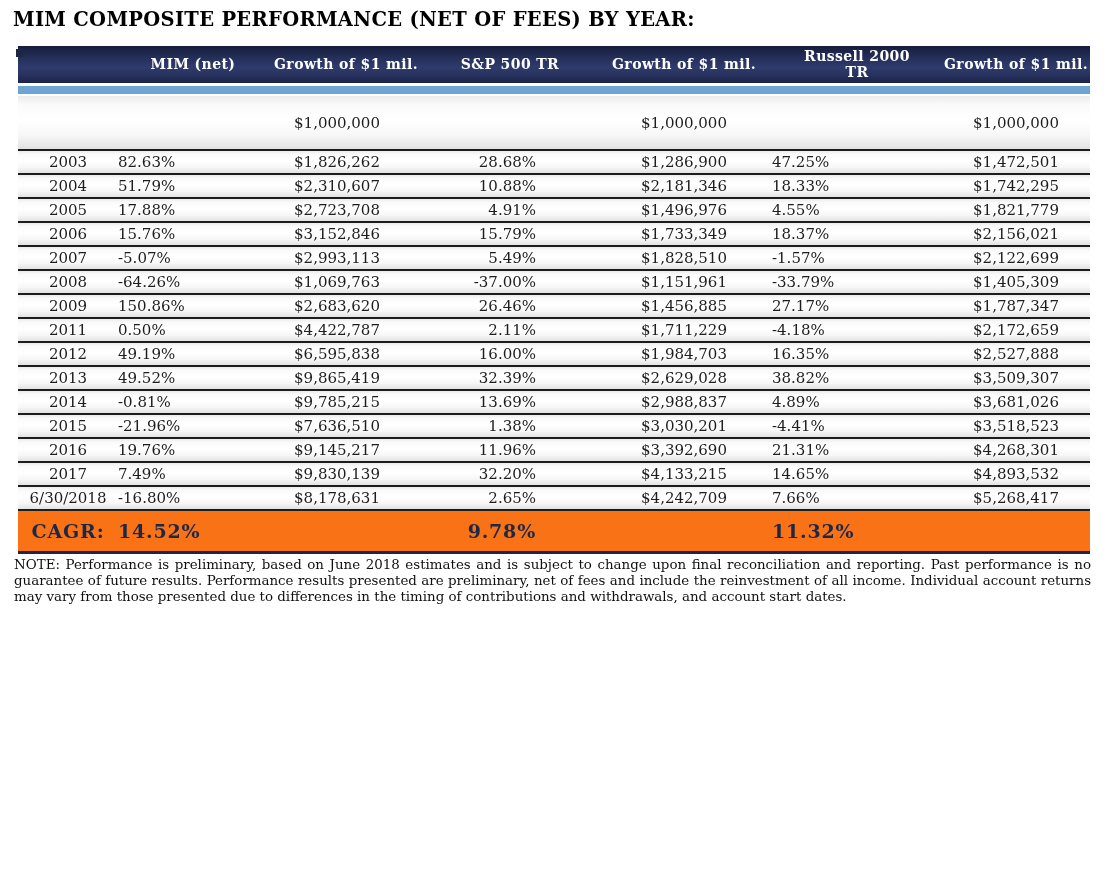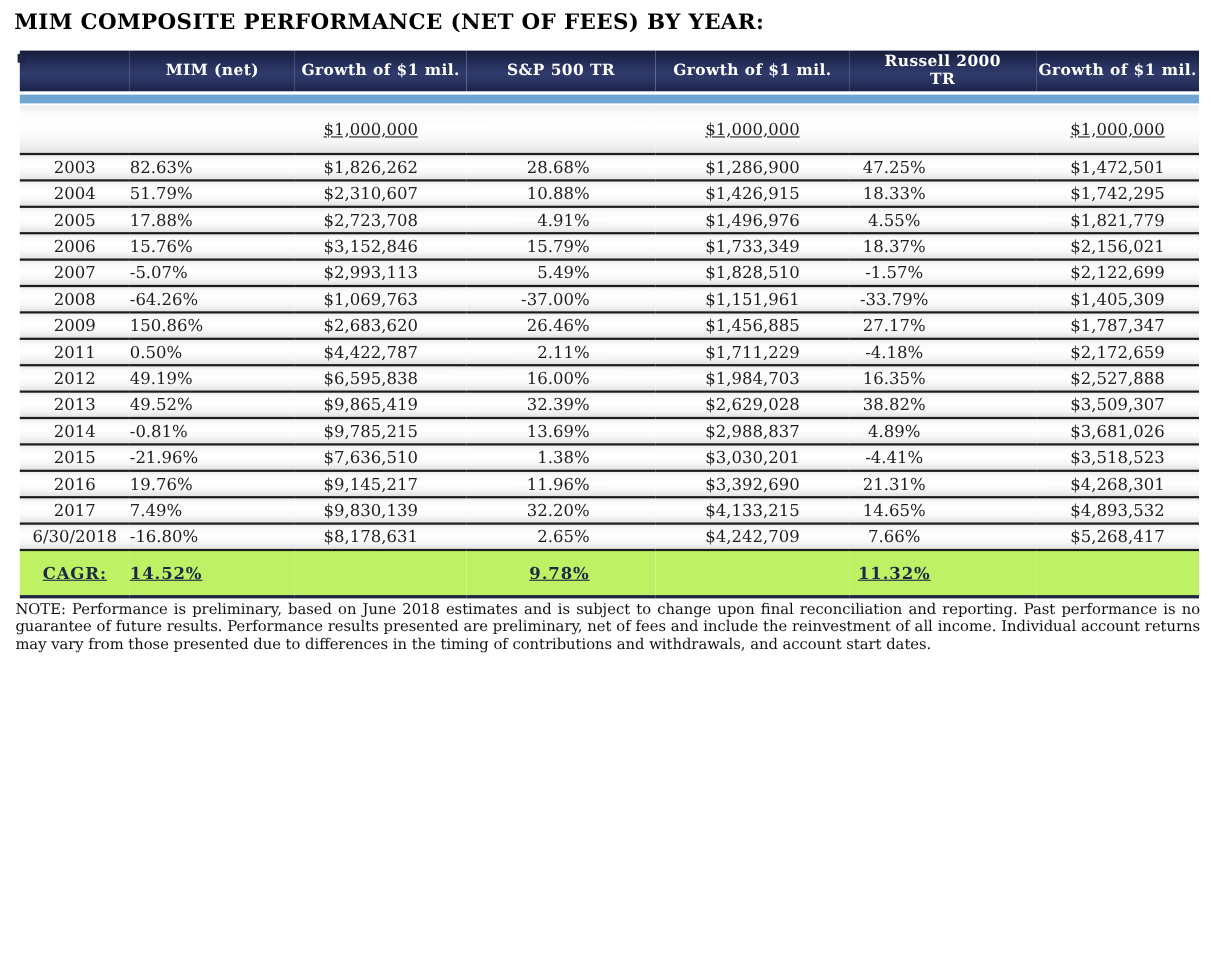--- a/index.html
+++ b/index.html
@@ -43,36 +43,36 @@
   thead th:nth-child(6) span{max-width:112px;}
 
   tr.bar-row td{padding:0;border:none;height:13px;}
   .bluebar{height:8px;margin:3px 0 2px 0;background:#6fa5d2;}
 
   tbody tr{height:24px;}
   tbody td{
     font-size:15px;color:#1d1d1d;vertical-align:middle;padding:0;
     background:linear-gradient(180deg,#ececec 0%,#fafafa 16%,#ffffff 45%,#f7f7f7 74%,#e2e2e2 100%);
   }
-  tbody tr.initial-row{height:44px;text-decoration:underline;}
+  tbody tr.initial-row{height:54px;}
   tbody tr.year-row td, tbody tr.cagr-row td{border-top:2px solid #1c1c1c;}
 
   tbody td:nth-child(1){text-align:center;}
   tbody td:nth-child(2){padding-right:66px;}
   tbody td:nth-child(3){text-align:center;padding-right:18px;}
   tbody td:nth-child(4){text-align:right;padding-right:60px;}
   tbody td:nth-child(5){text-align:center;}
-  tbody td:nth-child(6){text-align:center;padding-right:88px;}
+  tbody td:nth-child(6){text-align:left;padding-right:88px;}
   tbody td:nth-child(7){text-align:center;}
 
   tbody tr.cagr-row{height:42px;}
   tbody tr.cagr-row td{
-    background:#bef264;
+    background:#f97316;
     border-bottom:3px solid #1d2745;
-    font-weight:bold;color:#1d2847;letter-spacing:.8px;font-size:15px;text-decoration:underline;
+    font-weight:bold;color:#1d2847;letter-spacing:.8px;font-size:19px;
   }
 
   p.note{
     width:1077px;margin:3px 0 0 14px;
     font-size:13.4px;line-height:1.2;color:#101010;
     text-align:justify;
   }
 </style>
 </head>
 <body>
@@ -126,21 +126,21 @@
           <td>28.68%</td>
           <td>$1,286,900</td>
           <td>47.25%</td>
           <td>$1,472,501</td>
         </tr>
         <tr class="year-row">
           <td>2004</td>
           <td>51.79%</td>
           <td>$2,310,607</td>
           <td>10.88%</td>
-          <td>$1,426,915</td>
+          <td>$2,181,346</td>
           <td>18.33%</td>
           <td>$1,742,295</td>
         </tr>
         <tr class="year-row">
           <td>2005</td>
           <td>17.88%</td>
           <td>$2,723,708</td>
           <td>4.91%</td>
           <td>$1,496,976</td>
           <td>4.55%</td>

